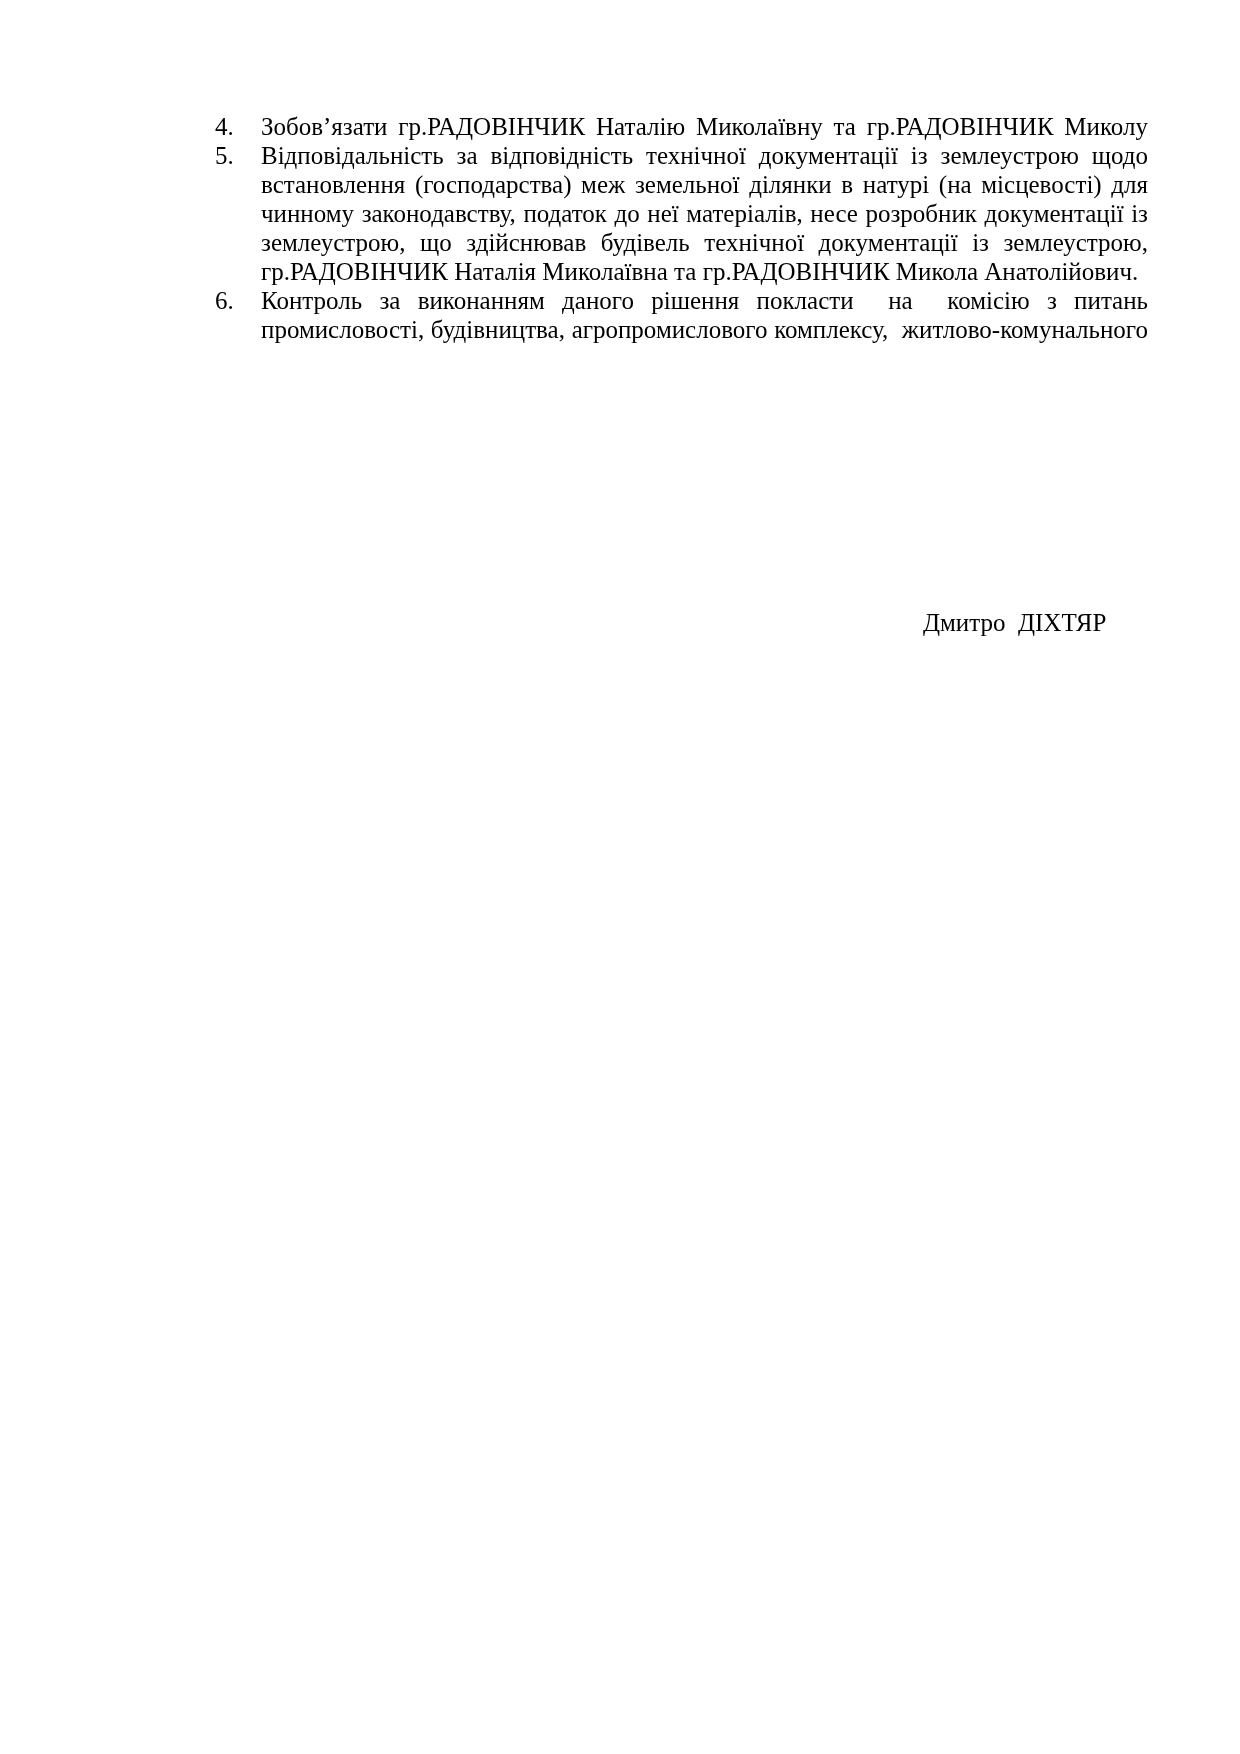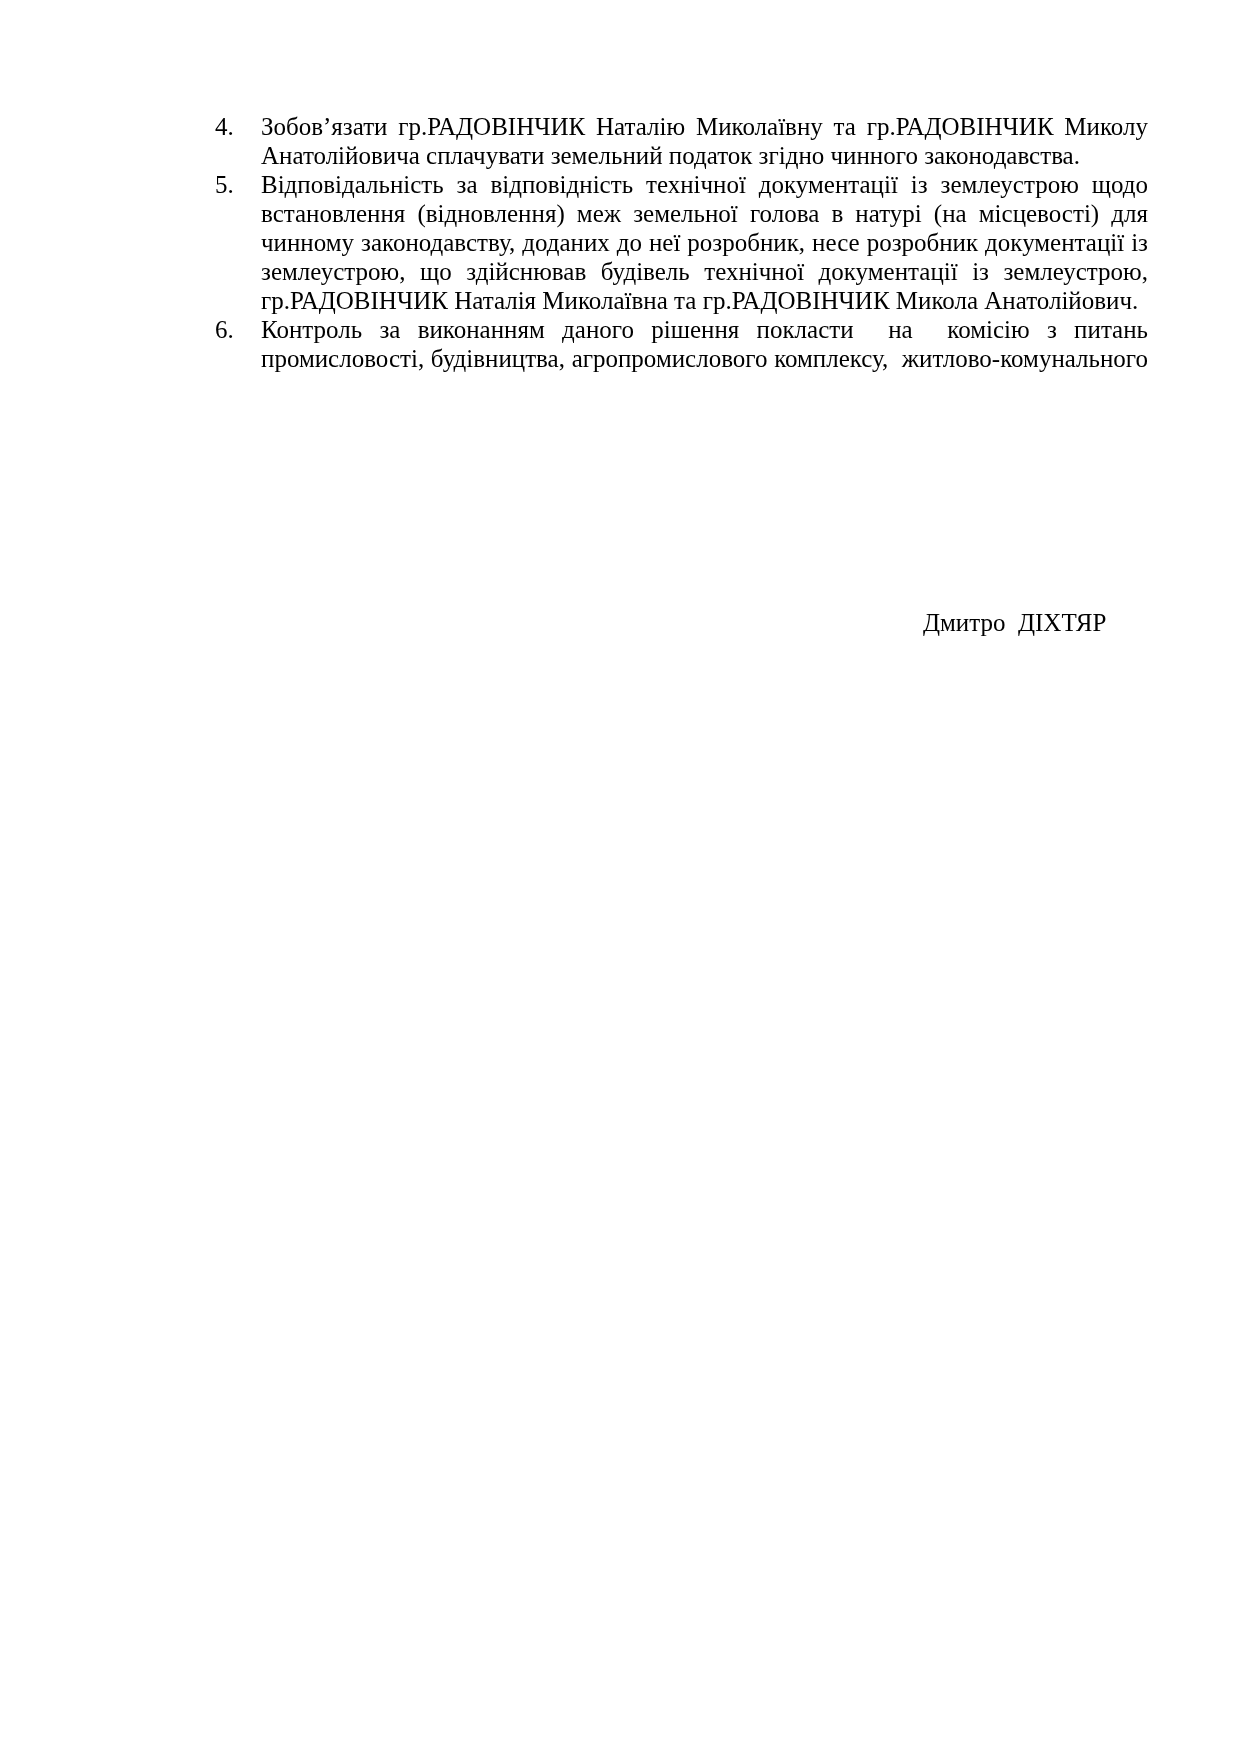--- a/index.html
+++ b/index.html
@@ -67,30 +67,29 @@
 <body>
 
 <div class="page">
 
   <div class="list">
 
     <div class="item">
       <div class="num">4.</div>
       <div class="text-block">
         <div class="line">Зобов’язати гр.РАДОВІНЧИК Наталію Миколаївну та гр.РАДОВІНЧИК Миколу</div>
-        <div class="line last">Анатолійовича сплачувати земельний податок згідно чинного законодавства.</div>
       </div>
     </div>
 
     <div class="item">
       <div class="num">5.</div>
       <div class="text-block">
         <div class="line">Відповідальність за відповідність технічної документації із землеустрою щодо</div>
-        <div class="line">встановлення (відновлення) меж земельної голова в натурі (на місцевості) для</div>
-        <div class="line">чинному законодавству, доданих до неї розробник, несе розробник документації із</div>
+        <div class="line">встановлення (господарства) меж земельної ділянки в натурі (на місцевості) для</div>
+        <div class="line">чинному законодавству, податок до неї матеріалів, несе розробник документації із</div>
         <div class="line">землеустрою, що здійснював будівель технічної документації із землеустрою,</div>
         <div class="line last">гр.РАДОВІНЧИК Наталія Миколаївна та гр.РАДОВІНЧИК Микола Анатолійович.</div>
       </div>
     </div>
 
     <div class="item">
       <div class="num">6.</div>
       <div class="text-block">
         <div class="line">Контроль за виконанням даного рішення покласти &nbsp;на &nbsp;комісію з питань</div>
         <div class="line">промисловості, будівництва, агропромислового комплексу, &nbsp;житлово-комунального</div>

